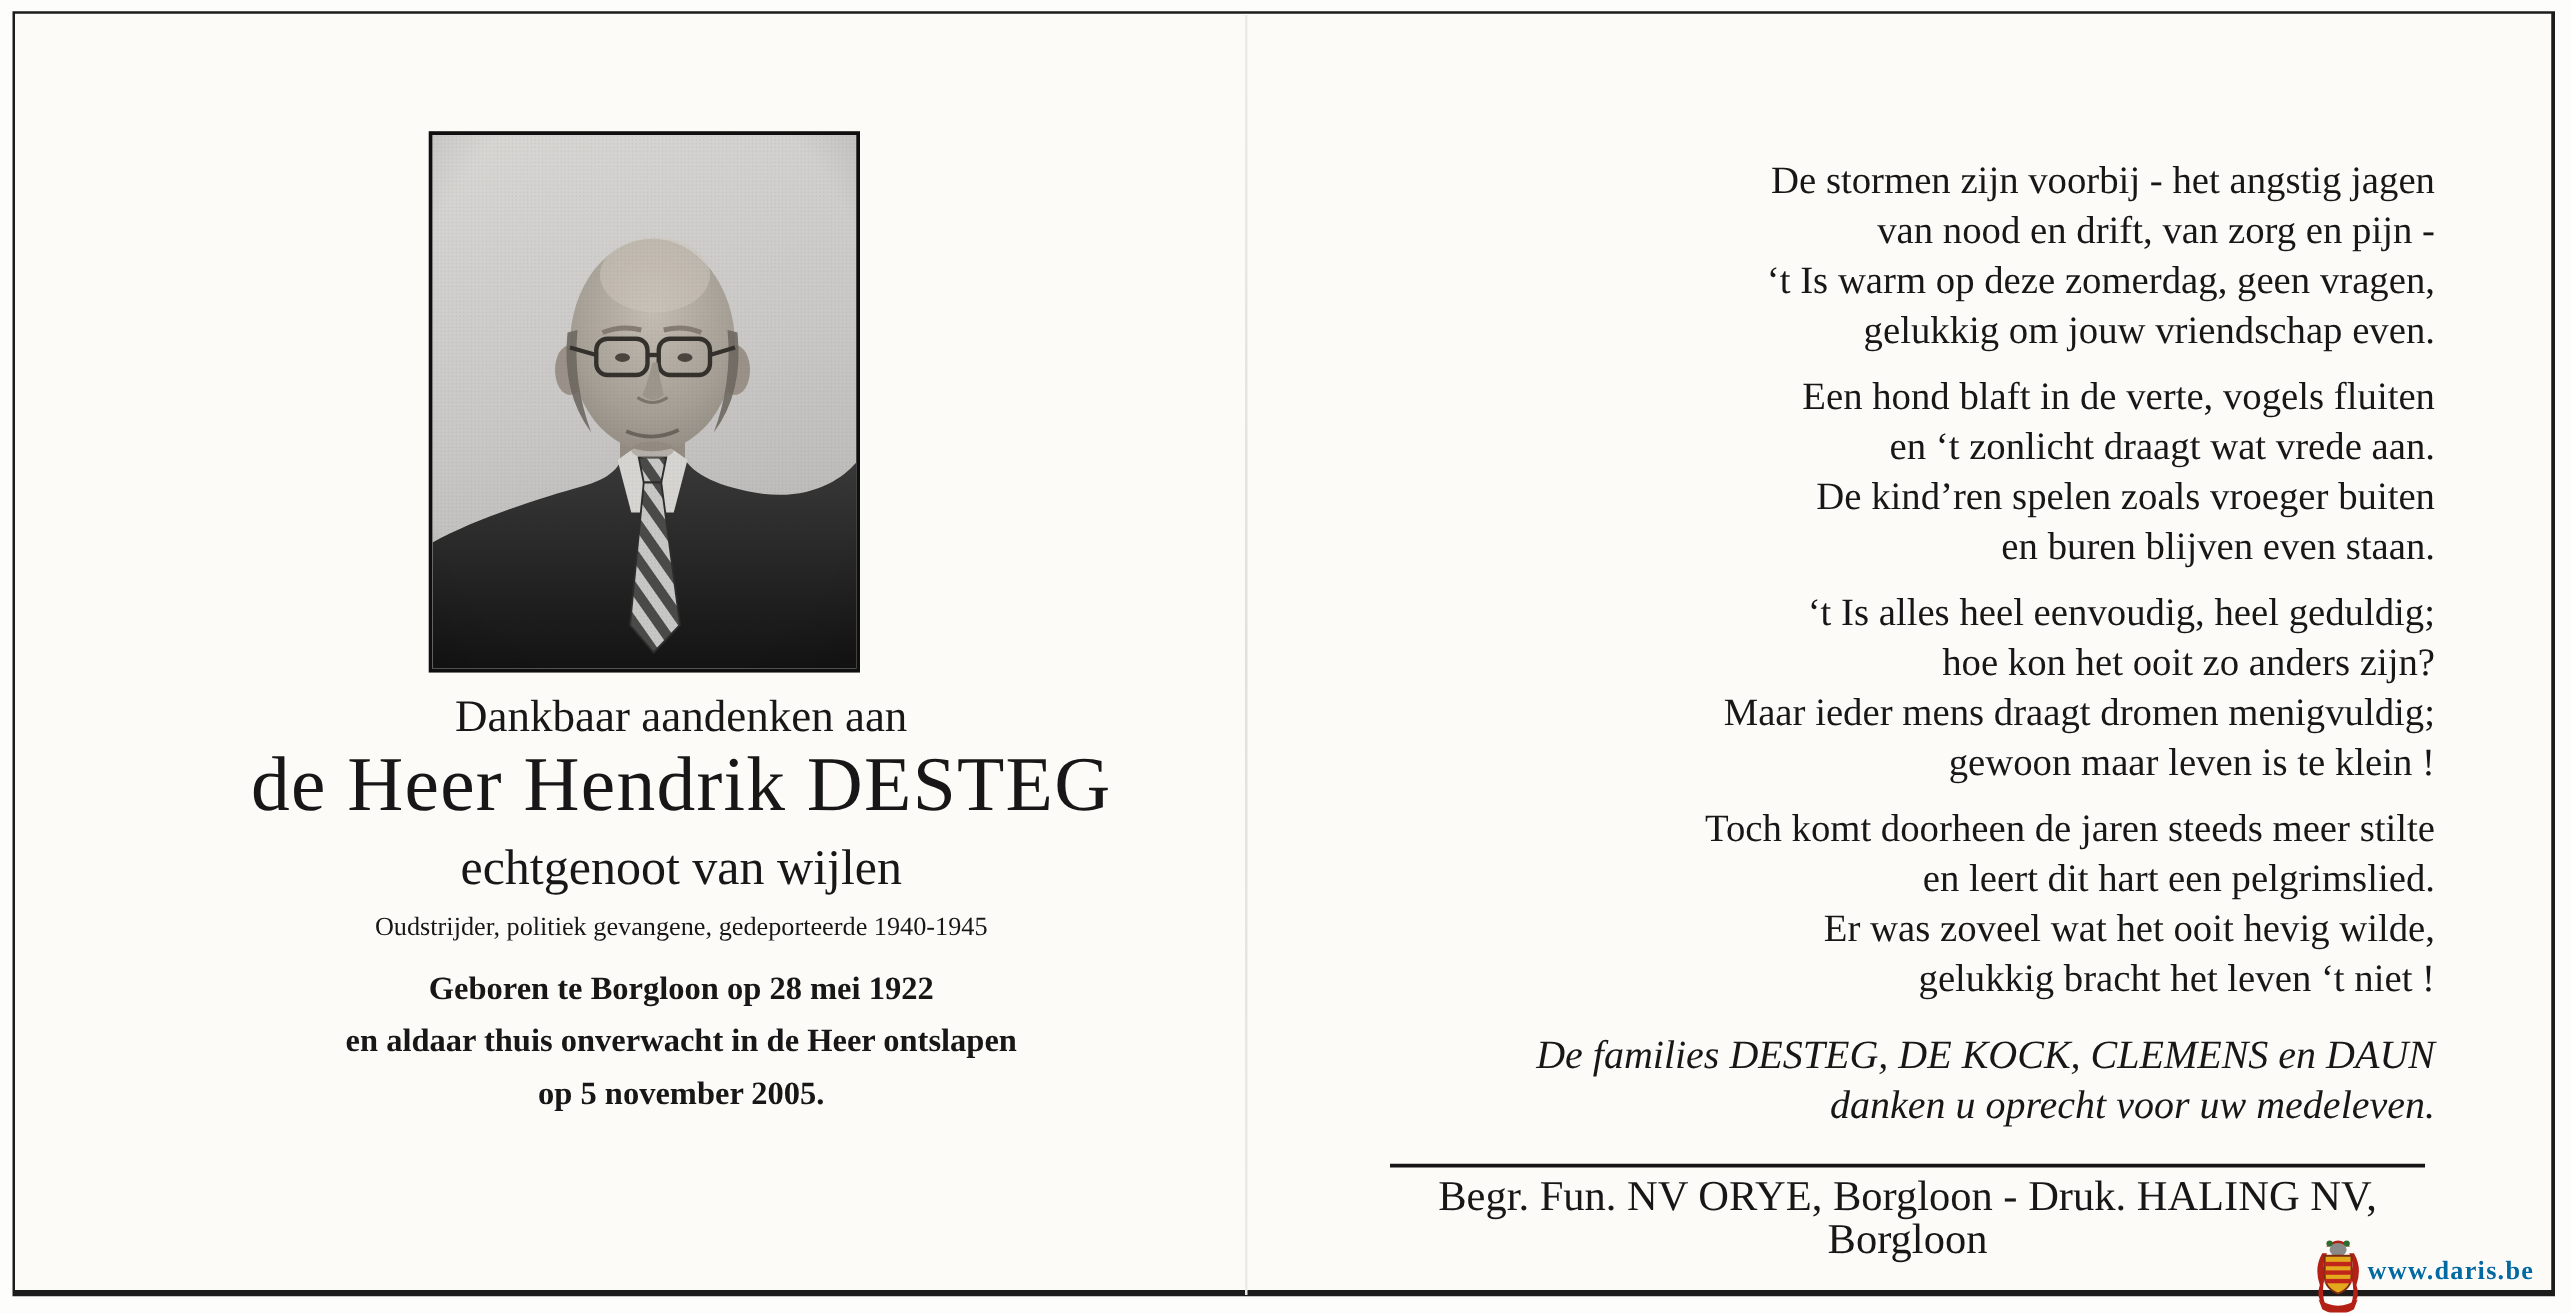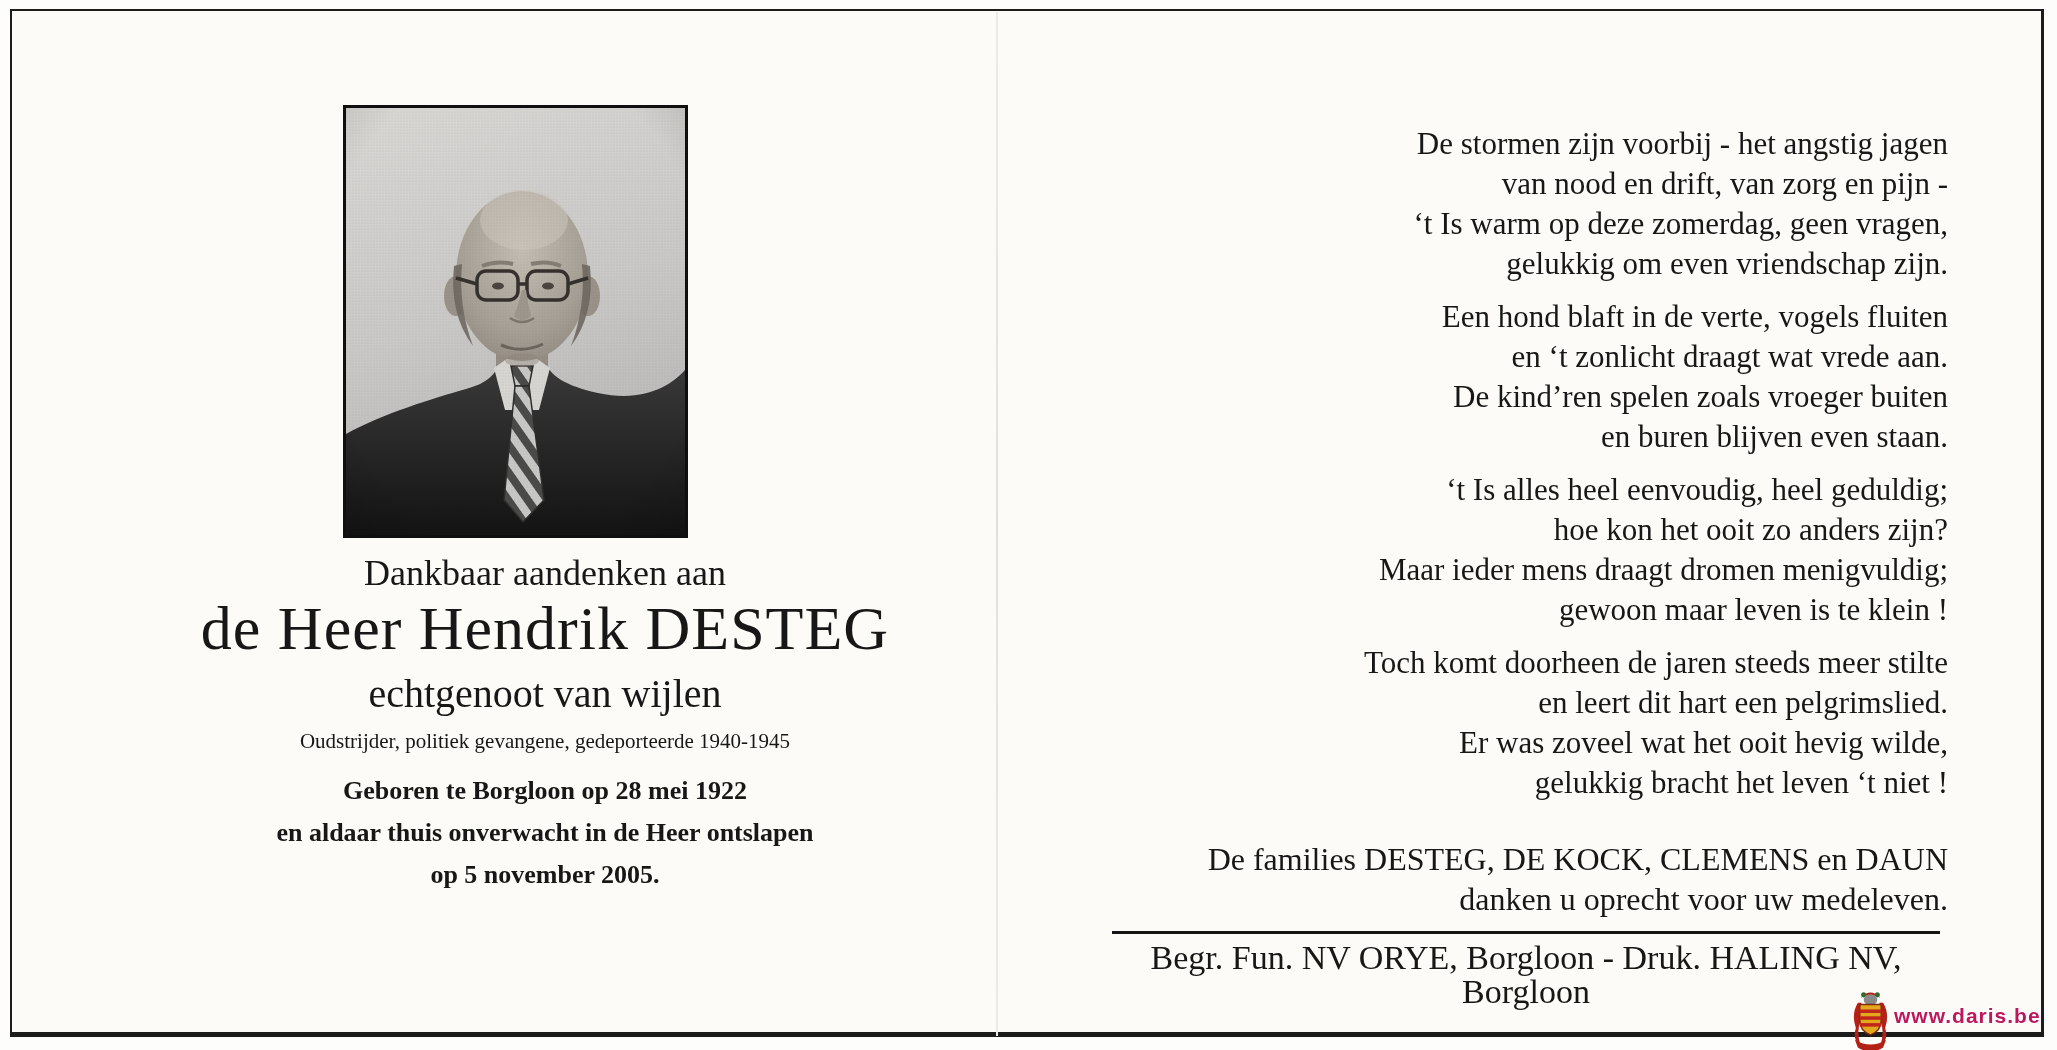--- a/index.html
+++ b/index.html
@@ -37,21 +37,21 @@
   .honors{font-size:21px;line-height:34px;}
   .honors.first{margin-top:6px;}
   .life{font-size:26px;line-height:42px;font-weight:bold;}
   .life.first{margin-top:12px;}
   
   .right-text{
     position:absolute;left:1128px;top:124px;width:820px;text-align:right;
   }
   .stanza{margin:0 0 13px 0;}
   .stanza p{margin:0;font-size:31px;line-height:40px;}
-  .thanks{margin-top:36px;}
+  .thanks{margin-top:20px;font-style:italic;}
   .thanks p{margin:0;font-size:32px;line-height:40px;}
   .rule{
     position:absolute;left:1112px;top:931px;width:828px;height:3px;
     background:#151515;
   }
   .footer-line{
     position:absolute;left:1112px;top:941px;width:828px;text-align:center;
     font-size:34px;line-height:34px;
   }
   
@@ -157,21 +157,21 @@
       <div class="life">op 5 november 2005.</div>
     </div>
   </div>
 
   <div>
     <div class="right-text">
       <div class="stanza">
         <p>De stormen zijn voorbij - het angstig jagen</p>
         <p>van nood en drift, van zorg en pijn -</p>
         <p>‘t Is warm op deze zomerdag, geen vragen,</p>
-        <p>gelukkig om even vriendschap zijn.</p>
+        <p>gelukkig om jouw vriendschap even.</p>
       </div>
       <div class="stanza">
         <p>Een hond blaft in de verte, vogels fluiten</p>
         <p>en ‘t zonlicht draagt wat vrede aan.</p>
         <p>De kind’ren spelen zoals vroeger buiten</p>
         <p>en buren blijven even staan.</p>
       </div>
       <div class="stanza">
         <p>‘t Is alles heel eenvoudig, heel geduldig;</p>
         <p>hoe kon het ooit zo anders zijn?</p>
@@ -209,15 +209,15 @@
         <path d="M9,16 h22 v16 q0,11 -11,15 q-11,-4 -11,-15 Z" fill="#e3a81c" stroke="#7c2a10" stroke-width="1.5"></path>
         <g fill="#c0261c">
           <rect x="9" y="21" width="22" height="3.6"></rect>
           <rect x="9" y="28" width="22" height="3.6"></rect>
           <rect x="9" y="35" width="22" height="3.6"></rect>
         </g>
 
         <path d="M4,52 Q20,62 36,52 L33,60 Q20,68 7,60 Z" fill="#b32015"></path>
       </svg>
     </div>
-    <div class="daris-text" style="color: #be185d;">www.daris.be</div>
+    <div class="daris-text" style="color: #0369a1; font-family: Liberation Serif, serif;">www.daris.be</div>
   </div>
 </div>
 
 </body></html>

